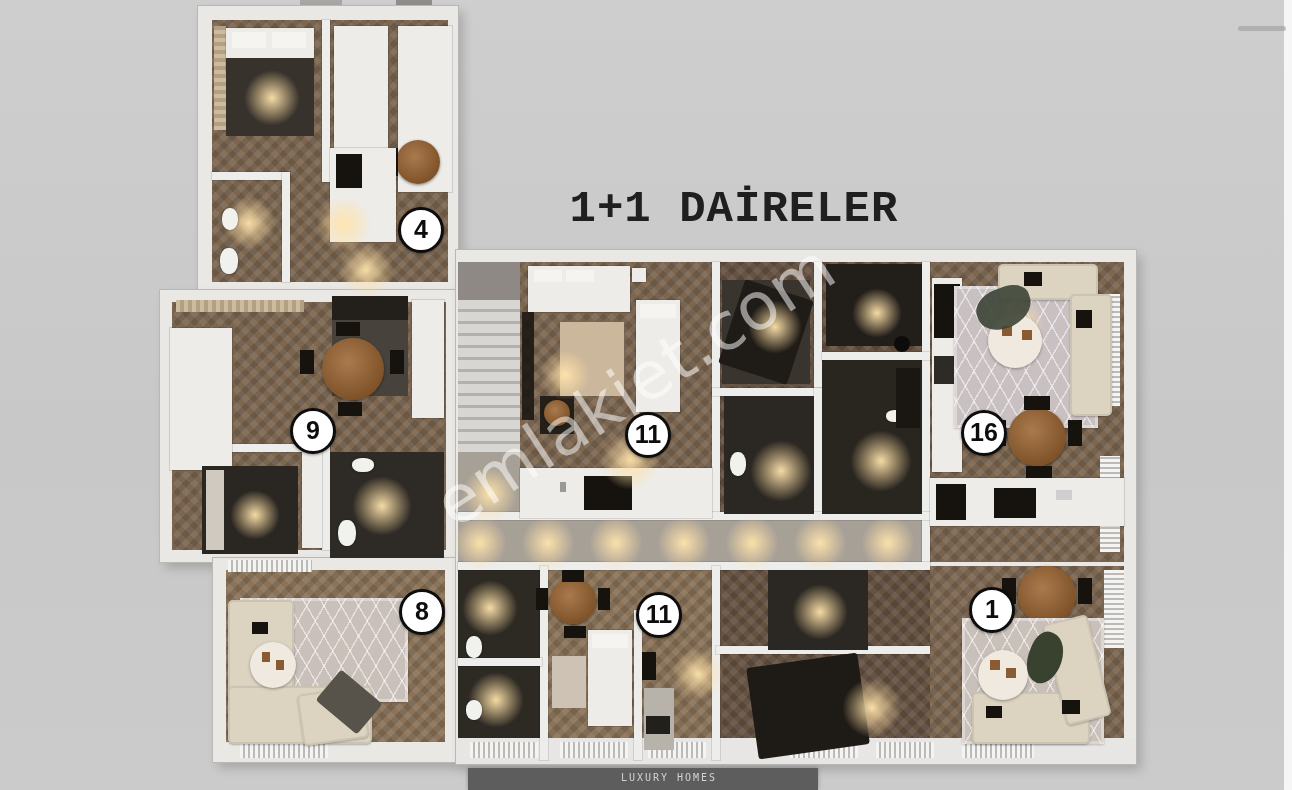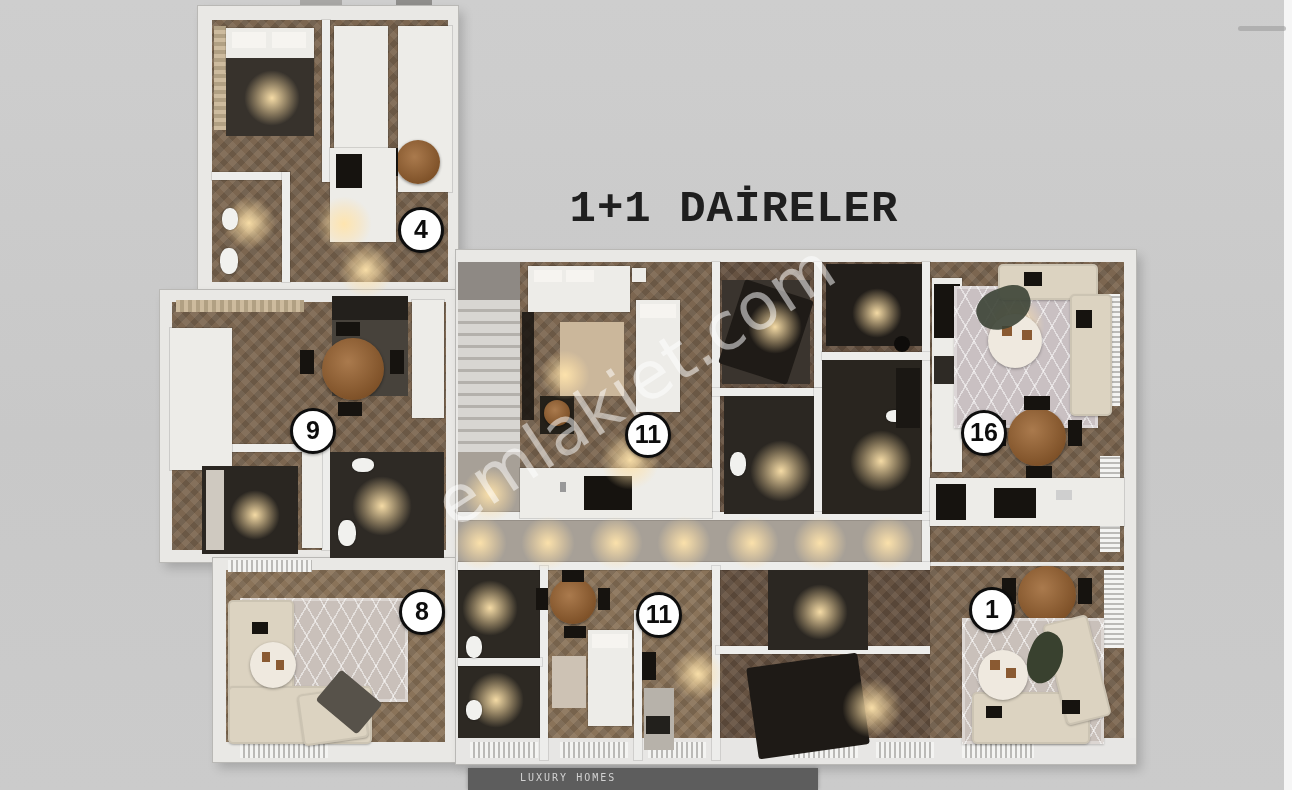--- a/index.html
+++ b/index.html
@@ -41,21 +41,21 @@
     box-shadow:0 1px 3px rgba(0,0,0,.4);}
   #title{position:absolute;left:534px;top:184px;width:400px;text-align:center;z-index:10;
     font-size:44px;font-weight:700;letter-spacing:1px;color:#1f1f1f;font-family:Liberation Mono, monospace;}
   #watermark{position:absolute;left:405px;top:235px;width:460px;height:300px;z-index:25;
     display:flex;align-items:center;justify-content:center;pointer-events:none;
     transform:rotate(-33deg);font-family:"DejaVu Sans",sans-serif;
     font-size:66px;color:rgba(255,255,255,.52);letter-spacing:1px;white-space:nowrap;}
   #footerbar{position:absolute;left:468px;top:768px;width:350px;height:22px;z-index:10;
     background:#5d5d5d;box-shadow:0 0 4px rgba(0,0,0,.3);}
   #footerbar span{display:block;padding:4px 0 0 52px;
-    font:400 10px/12px "DejaVu Sans Mono",monospace;letter-spacing:2px;color:#d2d2d2;}
+    font:400 10px/12px "DejaVu Sans Mono",monospace;letter-spacing:2px;color:#d2d2d2;text-align:center;}
 </style>
 </head>
 <body>
 
 <div id="canvas">
 
   <div class="abs" style="left:1284px;top:0;width:8px;height:790px;background:#f6f6f6;"></div>
   <div class="abs" style="left:1238px;top:26px;width:48px;height:5px;background:#9c9c9c;border-radius:3px;opacity:.6;"></div>
   <div class="abs" style="left:300px;top:0;width:42px;height:7px;background:#a8a7a5;"></div>
   <div class="abs" style="left:396px;top:0;width:36px;height:7px;background:#8f8e8c;"></div>

